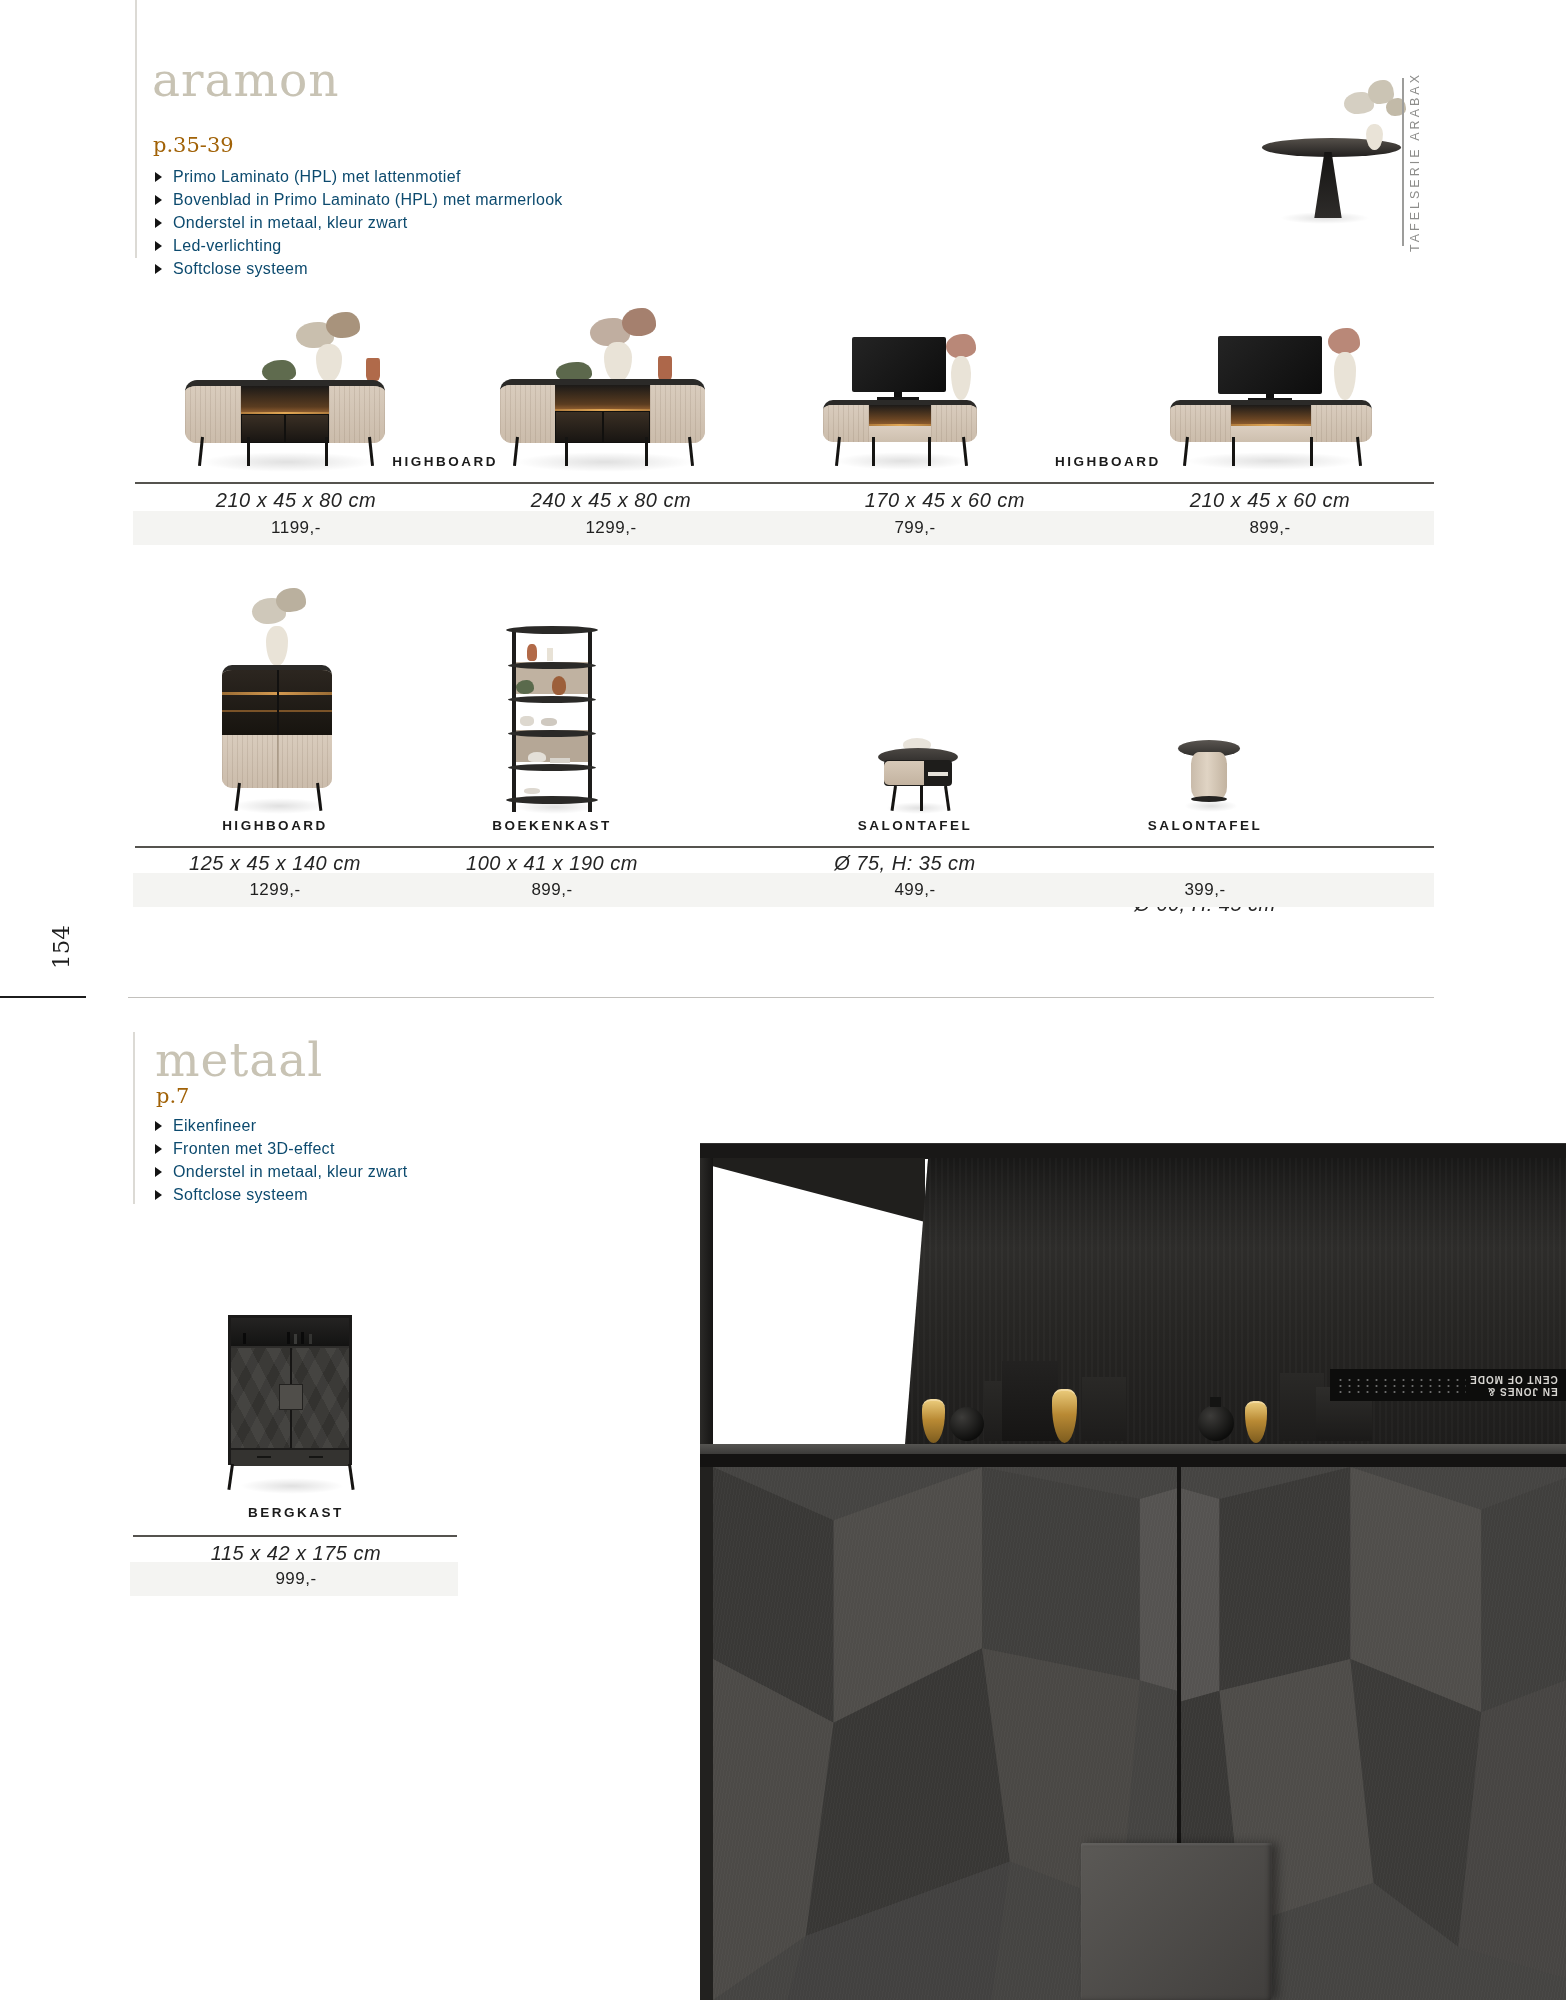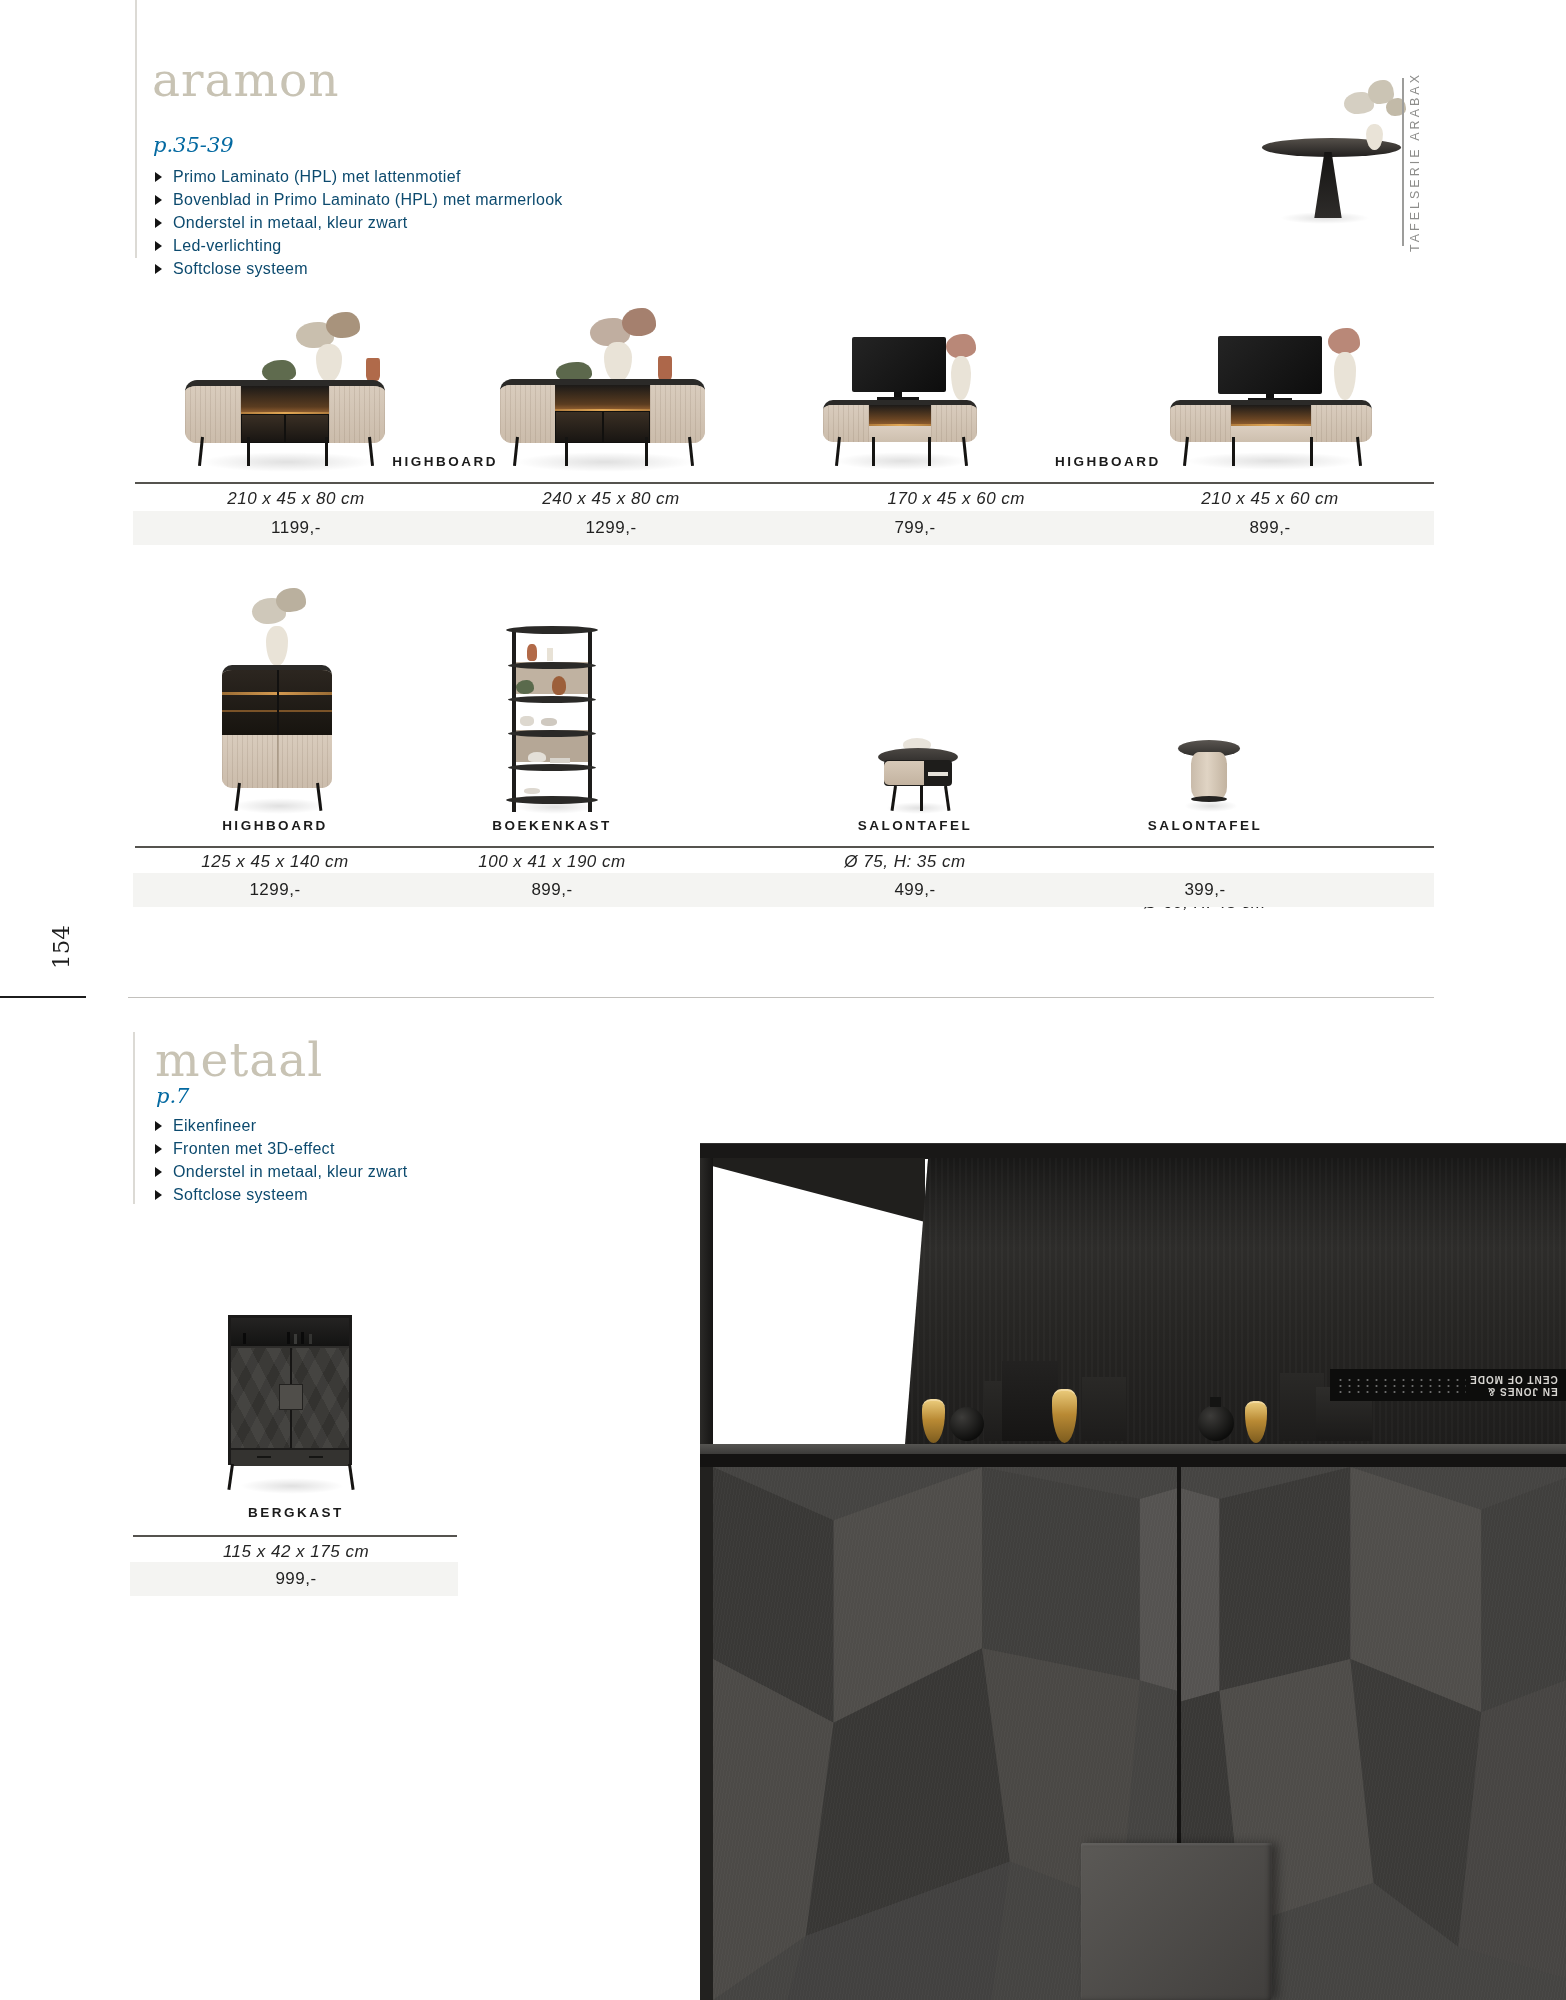--- a/index.html
+++ b/index.html
@@ -2,26 +2,26 @@
 <html><head>
 <meta charset="utf-8">
 <style>
   html,body{margin:0;padding:0;background:#ffffff;}
   #page{position:relative;width:1566px;height:2000px;background:#ffffff;overflow:hidden;
         font-family:"Liberation Sans",sans-serif;color:#1e1e1e;}
   .abs{position:absolute;}
 
   
   .sec-title{font-family:"DejaVu Serif",serif;font-size:47px;letter-spacing:1px;color:#c8c3b4;}
-  .page-ref{font-family:"DejaVu Serif",serif;font-style:italic;font-size:21px;color:#0369a1;}
+  .page-ref{font-family:"DejaVu Serif",serif;font-size:21px;color:#a16207;}
   .feat{display:flex;align-items:center;height:23px;font-size:16px;letter-spacing:.3px;color:#0c4a6e;}
   .tri{width:0;height:0;border-top:5px solid transparent;border-bottom:5px solid transparent;
        border-left:7px solid #141414;margin-right:11px;flex:0 0 auto;}
   .cap{font-size:13.5px;font-weight:bold;letter-spacing:2.5px;color:#1b1b1b;text-align:center;}
-  .dims{font-family:"Liberation Sans",sans-serif;font-style:italic;font-size:17px;color:#252525;
+  .dims{font-family:"Liberation Sans",sans-serif;font-style:italic;font-size:20px;color:#252525;
         text-align:center;letter-spacing:.5px;}
   .price{font-size:17px;color:#1f1f1f;text-align:center;line-height:34px;letter-spacing:.5px;}
   .strip{background:#f4f4f2;height:34px;}
   .hline{height:2px;background:#55534f;}
   .vline{width:2px;background:#dcdad5;}
   .side-label{font-size:12.5px;letter-spacing:3px;color:#8d8d8b;
               writing-mode:vertical-rl;transform:rotate(180deg);white-space:nowrap;}
   .pagenum{font-family:"DejaVu Serif",serif;font-size:23px;color:#1d1d1d;
            writing-mode:vertical-rl;transform:rotate(180deg);}
 

